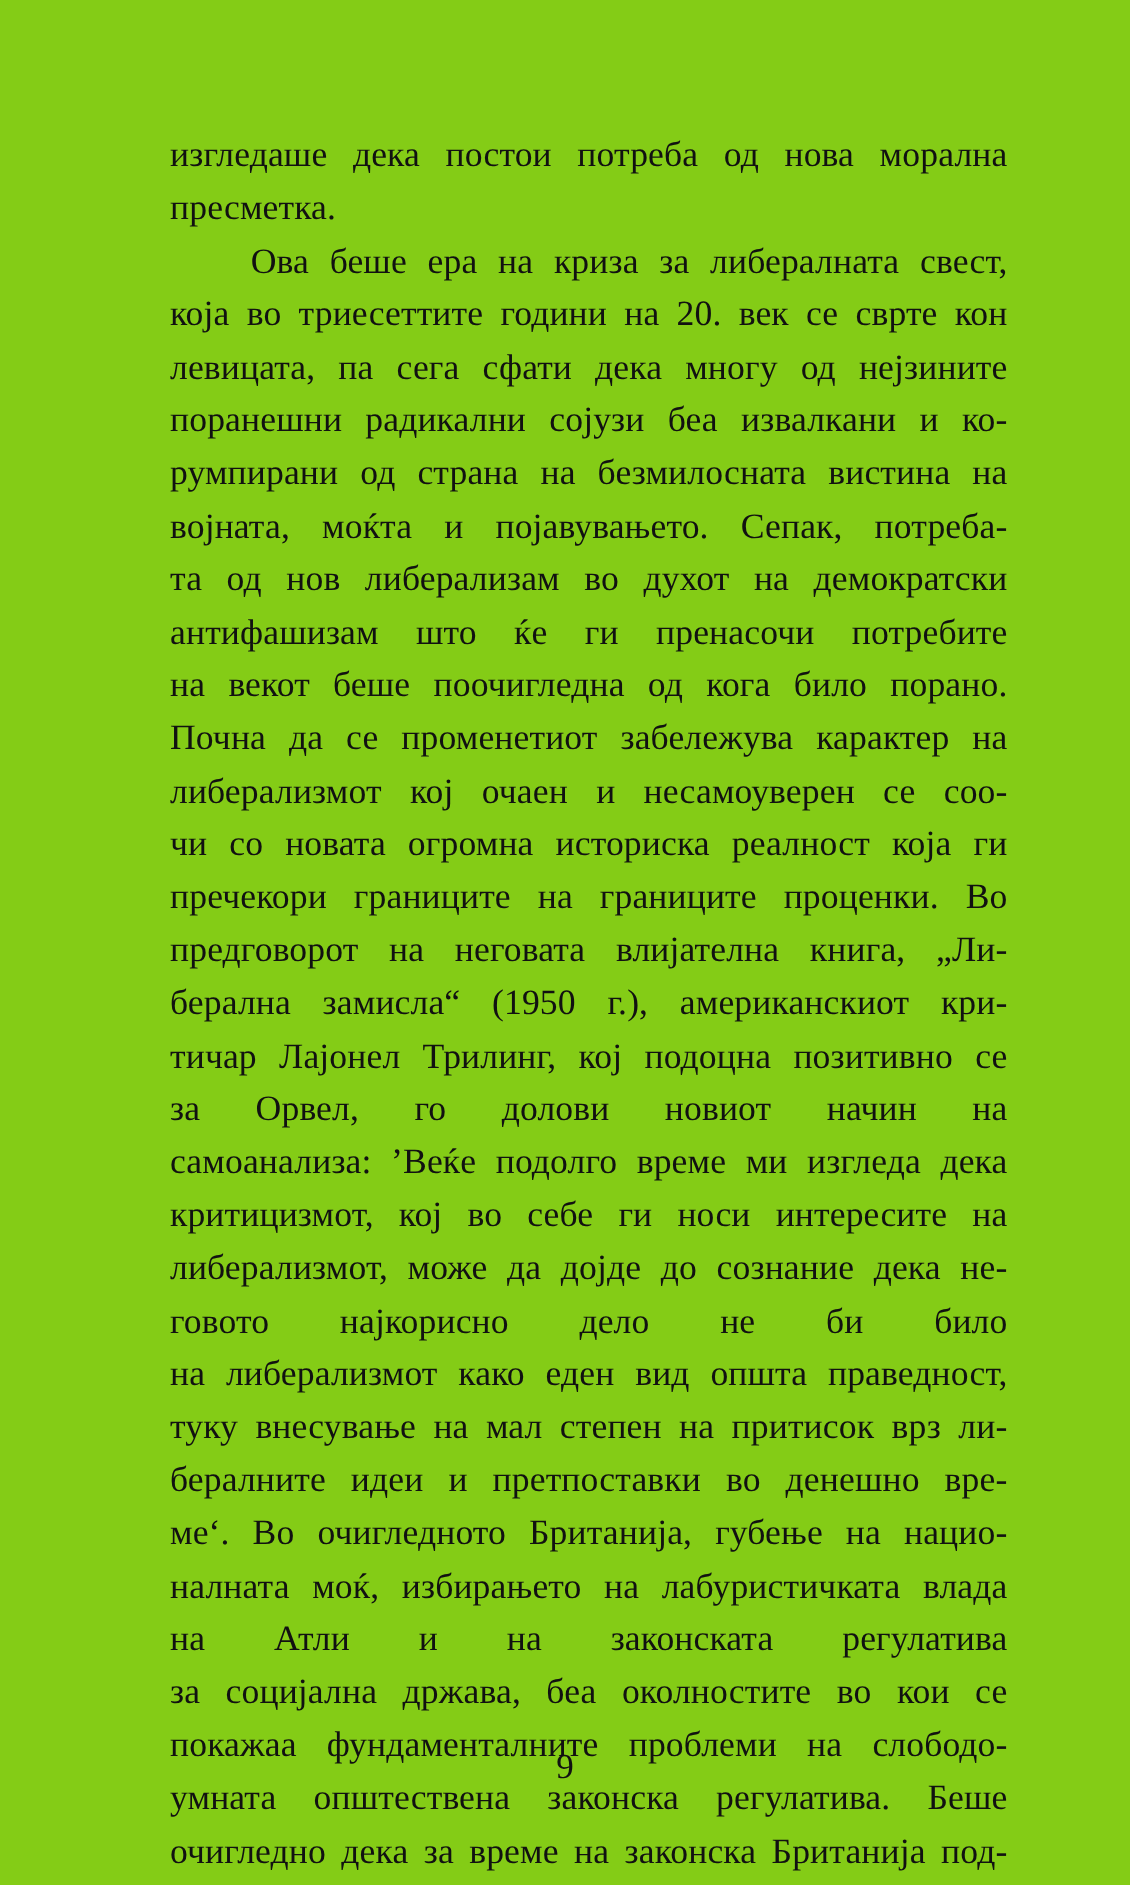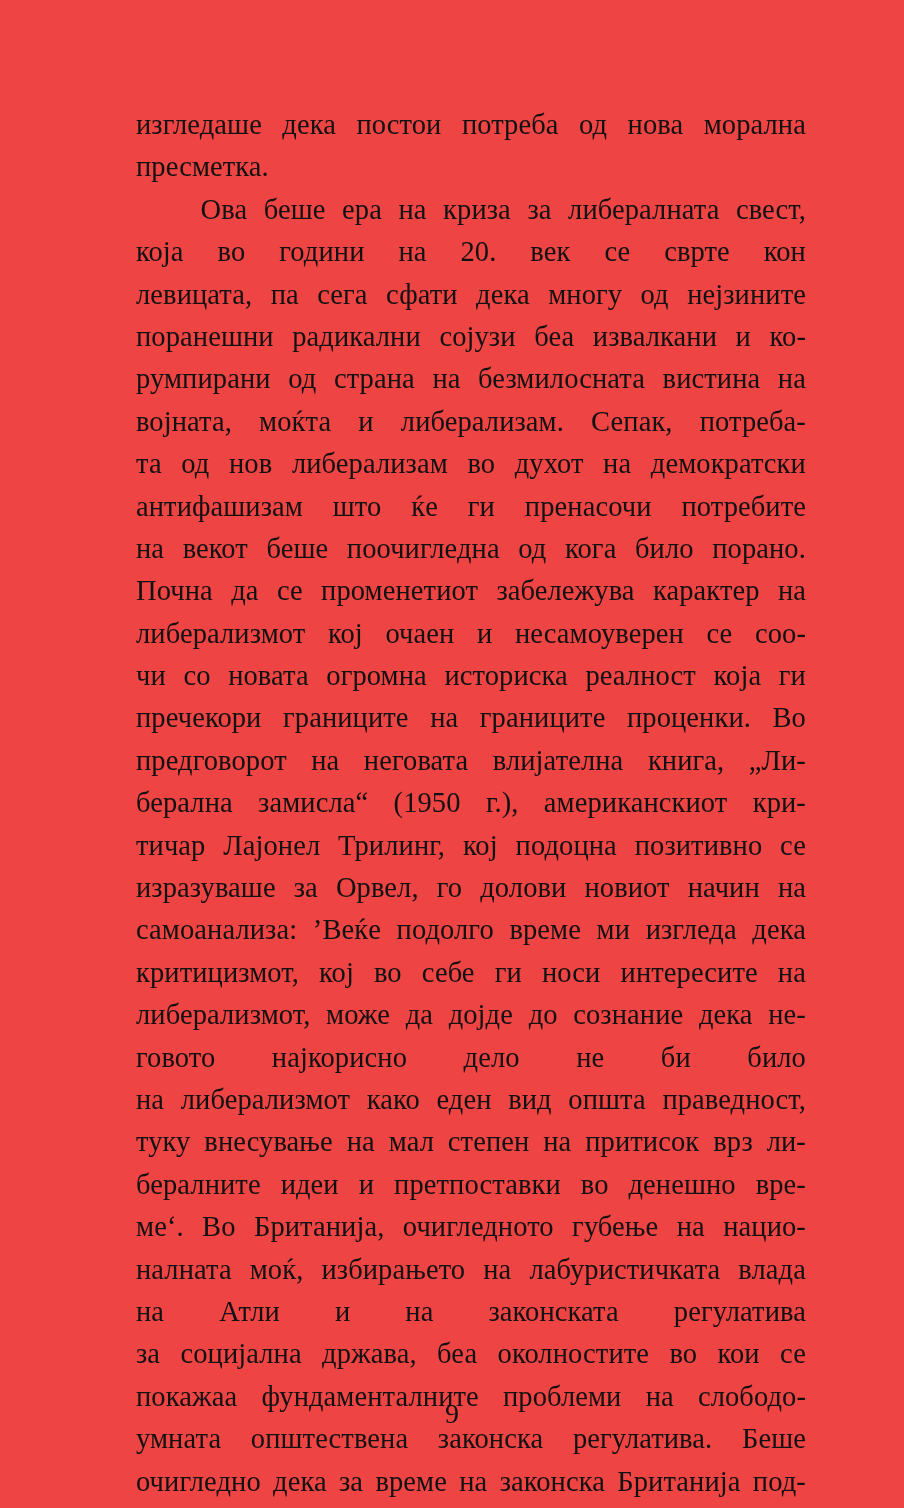--- a/index.html
+++ b/index.html
@@ -7,21 +7,21 @@
     margin: 0;
     padding: 0;
     background: #ffffff;
   }
 
   .page {
     position: relative;
     width: 904px;
     height: 1508px;
     margin: 0 auto;
-    background: #ef4444;
+    background: #84cc16;
     overflow: hidden;
     font-family: "Liberation Serif", "DejaVu Serif", serif;
     color: #111111;
     -webkit-font-smoothing: antialiased;
   }
 
   .text-block {
     position: absolute;
     left: 136px;
     top: 104px;
@@ -79,44 +79,44 @@
 </style>
 </head>
 <body>
 
 <div class="page">
 
   <div class="text-block" id="text-block">
       <div class="line justify"><span class="w">изгледаше</span><span class="w">дека</span><span class="w">постои</span><span class="w">потреба</span><span class="w">од</span><span class="w">нова</span><span class="w">морална</span></div>
       <div class="line flush"><span class="w">пресметка.</span></div>
       <div class="line justify"><span class="indent"></span><span class="w">Ова</span><span class="w">беше</span><span class="w">ера</span><span class="w">на</span><span class="w">криза</span><span class="w">за</span><span class="w">либералната</span><span class="w">свест,</span></div>
-      <div class="line justify"><span class="w">која</span><span class="w">во</span><span class="w">години</span><span class="w">на</span><span class="w">20.</span><span class="w">век</span><span class="w">се</span><span class="w">сврте</span><span class="w">кон</span></div>
+      <div class="line justify"><span class="w">која</span><span class="w">во</span><span class="w">триесеттите</span><span class="w">години</span><span class="w">на</span><span class="w">20.</span><span class="w">век</span><span class="w">се</span><span class="w">сврте</span><span class="w">кон</span></div>
       <div class="line justify"><span class="w">левицата,</span><span class="w">па</span><span class="w">сега</span><span class="w">сфати</span><span class="w">дека</span><span class="w">многу</span><span class="w">од</span><span class="w">нејзините</span></div>
       <div class="line justify"><span class="w">поранешни</span><span class="w">радикални</span><span class="w">сојузи</span><span class="w">беа</span><span class="w">извалкани</span><span class="w">и</span><span class="w">ко-</span></div>
       <div class="line justify"><span class="w">румпирани</span><span class="w">од</span><span class="w">страна</span><span class="w">на</span><span class="w">безмилосната</span><span class="w">вистина</span><span class="w">на</span></div>
-      <div class="line justify"><span class="w">војната,</span><span class="w">моќта</span><span class="w">и</span><span class="w">либерализам.</span><span class="w">Сепак,</span><span class="w">потреба-</span></div>
+      <div class="line justify"><span class="w">војната,</span><span class="w">моќта</span><span class="w">и</span><span class="w">појавувањето.</span><span class="w">Сепак,</span><span class="w">потреба-</span></div>
       <div class="line justify"><span class="w">та</span><span class="w">од</span><span class="w">нов</span><span class="w">либерализам</span><span class="w">во</span><span class="w">духот</span><span class="w">на</span><span class="w">демократски</span></div>
       <div class="line justify"><span class="w">антифашизам</span><span class="w">што</span><span class="w">ќе</span><span class="w">ги</span><span class="w">пренасочи</span><span class="w">потребите</span></div>
       <div class="line justify"><span class="w">на</span><span class="w">векот</span><span class="w">беше</span><span class="w">поочигледна</span><span class="w">од</span><span class="w">кога</span><span class="w">било</span><span class="w">порано.</span></div>
       <div class="line justify"><span class="w">Почна</span><span class="w">да</span><span class="w">се</span><span class="w">променетиот</span><span class="w">забележува</span><span class="w">карактер</span><span class="w">на</span></div>
       <div class="line justify"><span class="w">либерализмот</span><span class="w">кој</span><span class="w">очаен</span><span class="w">и</span><span class="w">несамоуверен</span><span class="w">се</span><span class="w">соо-</span></div>
       <div class="line justify"><span class="w">чи</span><span class="w">со</span><span class="w">новата</span><span class="w">огромна</span><span class="w">историска</span><span class="w">реалност</span><span class="w">која</span><span class="w">ги</span></div>
       <div class="line justify"><span class="w">пречекори</span><span class="w">границите</span><span class="w">на</span><span class="w">границите</span><span class="w">проценки.</span><span class="w">Во</span></div>
       <div class="line justify"><span class="w">предговорот</span><span class="w">на</span><span class="w">неговата</span><span class="w">влијателна</span><span class="w">книга,</span><span class="w">„Ли-</span></div>
       <div class="line justify"><span class="w">берална</span><span class="w">замисла“</span><span class="w">(1950</span><span class="w">г.),</span><span class="w">американскиот</span><span class="w">кри-</span></div>
       <div class="line justify"><span class="w">тичар</span><span class="w">Лајонел</span><span class="w">Трилинг,</span><span class="w">кој</span><span class="w">подоцна</span><span class="w">позитивно</span><span class="w">се</span></div>
-      <div class="line justify"><span class="w">изразуваше</span><span class="w">за</span><span class="w">Орвел,</span><span class="w">го</span><span class="w">долови</span><span class="w">новиот</span><span class="w">начин</span><span class="w">на</span></div>
+      <div class="line justify"><span class="w">за</span><span class="w">Орвел,</span><span class="w">го</span><span class="w">долови</span><span class="w">новиот</span><span class="w">начин</span><span class="w">на</span></div>
       <div class="line justify"><span class="w">самоанализа:</span><span class="w">’Веќе</span><span class="w">подолго</span><span class="w">време</span><span class="w">ми</span><span class="w">изгледа</span><span class="w">дека</span></div>
       <div class="line justify"><span class="w">критицизмот,</span><span class="w">кој</span><span class="w">во</span><span class="w">себе</span><span class="w">ги</span><span class="w">носи</span><span class="w">интересите</span><span class="w">на</span></div>
       <div class="line justify"><span class="w">либерализмот,</span><span class="w">може</span><span class="w">да</span><span class="w">дојде</span><span class="w">до</span><span class="w">сознание</span><span class="w">дека</span><span class="w">не-</span></div>
       <div class="line justify"><span class="w">говото</span><span class="w">најкорисно</span><span class="w">дело</span><span class="w">не</span><span class="w">би</span><span class="w">било</span></div>
       <div class="line justify"><span class="w">на</span><span class="w">либерализмот</span><span class="w">како</span><span class="w">еден</span><span class="w">вид</span><span class="w">општа</span><span class="w">праведност,</span></div>
       <div class="line justify"><span class="w">туку</span><span class="w">внесување</span><span class="w">на</span><span class="w">мал</span><span class="w">степен</span><span class="w">на</span><span class="w">притисок</span><span class="w">врз</span><span class="w">ли-</span></div>
       <div class="line justify"><span class="w">бералните</span><span class="w">идеи</span><span class="w">и</span><span class="w">претпоставки</span><span class="w">во</span><span class="w">денешно</span><span class="w">вре-</span></div>
-      <div class="line justify"><span class="w">ме‘.</span><span class="w">Во</span><span class="w">Британија,</span><span class="w">очигледното</span><span class="w">губење</span><span class="w">на</span><span class="w">нацио-</span></div>
+      <div class="line justify"><span class="w">ме‘.</span><span class="w">Во</span><span class="w">очигледното</span><span class="w">Британија,</span><span class="w">губење</span><span class="w">на</span><span class="w">нацио-</span></div>
       <div class="line justify"><span class="w">налната</span><span class="w">моќ,</span><span class="w">избирањето</span><span class="w">на</span><span class="w">лабуристичката</span><span class="w">влада</span></div>
       <div class="line justify"><span class="w">на</span><span class="w">Атли</span><span class="w">и</span><span class="w">на</span><span class="w">законската</span><span class="w">регулатива</span></div>
       <div class="line justify"><span class="w">за</span><span class="w">социјална</span><span class="w">држава,</span><span class="w">беа</span><span class="w">околностите</span><span class="w">во</span><span class="w">кои</span><span class="w">се</span></div>
       <div class="line justify"><span class="w">покажаа</span><span class="w">фундаменталните</span><span class="w">проблеми</span><span class="w">на</span><span class="w">слободо-</span></div>
       <div class="line justify"><span class="w">умната</span><span class="w">општествена</span><span class="w">законска</span><span class="w">регулатива.</span><span class="w">Беше</span></div>
       <div class="line justify"><span class="w">очигледно</span><span class="w">дека</span><span class="w">за</span><span class="w">време</span><span class="w">на</span><span class="w">законска</span><span class="w">Британија</span><span class="w">под-</span></div>
     </div>
 
   <div class="page-number">9</div>
 

